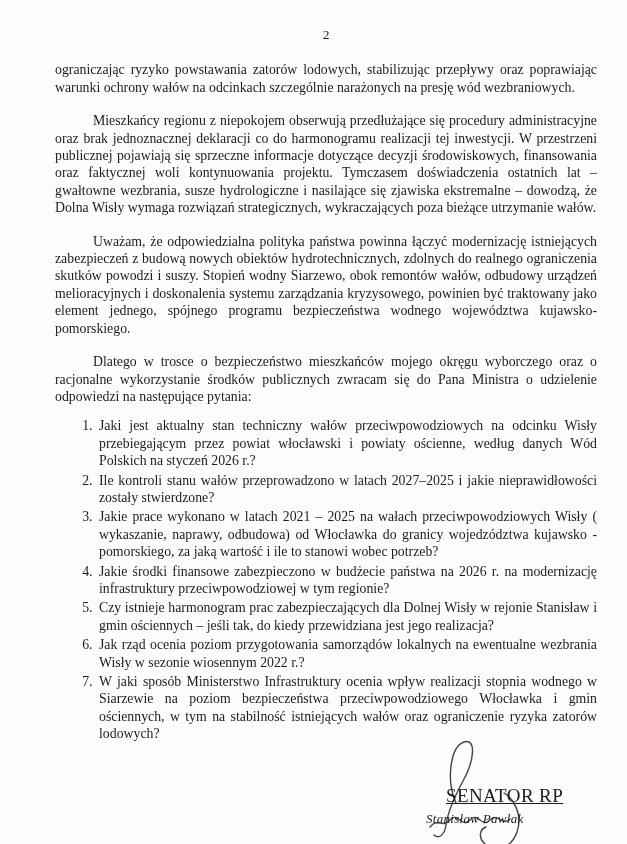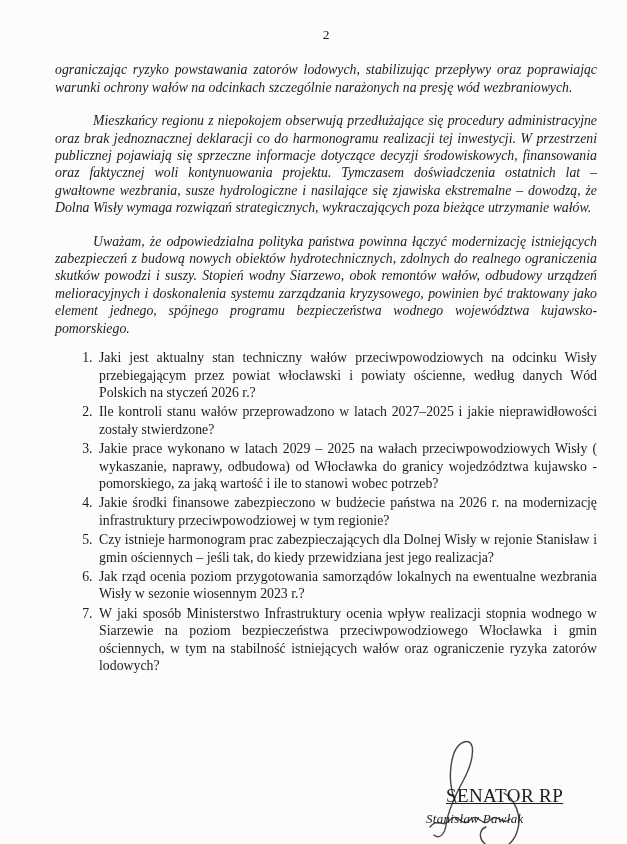--- a/index.html
+++ b/index.html
@@ -21,21 +21,20 @@
     line-height: 17.4px;
   }
   .page-number {
     text-align: center;
     margin-bottom: 18px;
     font-size: 13.5px;
   }
   .para {
     margin: 16px 0 12px 0;
     text-align: justify;
-    font-style: italic;
   }
   .para.indent {
     text-indent: 38px;
   }
   ol.questions {
     margin: 2px 0 0 0;
     padding-left: 41px;
   }
   ol.questions li {
     padding-left: 3px;
@@ -86,28 +85,29 @@
 </head>
 <body>
 
 <div class="page">
 
   <div class="page-number">2</div>
 
   <p class="para">ograniczając ryzyko powstawania zatorów lodowych, stabilizując przepływy oraz poprawiając warunki ochrony wałów na odcinkach szczególnie narażonych na presję wód wezbraniowych.</p>
   <p class="para indent">Mieszkańcy regionu z niepokojem obserwują przedłużające się procedury administracyjne oraz brak jednoznacznej deklaracji co do harmonogramu realizacji tej inwestycji. W przestrzeni publicznej pojawiają się sprzeczne informacje dotyczące decyzji środowiskowych, finansowania oraz faktycznej woli kontynuowania projektu. Tymczasem doświadczenia ostatnich lat – gwałtowne wezbrania, susze hydrologiczne i nasilające się zjawiska ekstremalne – dowodzą, że Dolna Wisły wymaga rozwiązań strategicznych, wykraczających poza bieżące utrzymanie wałów.</p>
   <p class="para indent">Uważam, że odpowiedzialna polityka państwa powinna łączyć modernizację istniejących zabezpieczeń z budową nowych obiektów hydrotechnicznych, zdolnych do realnego ograniczenia skutków powodzi i suszy. Stopień wodny Siarzewo, obok remontów wałów, odbudowy urządzeń melioracyjnych i doskonalenia systemu zarządzania kryzysowego, powinien być traktowany jako element jednego, spójnego programu bezpieczeństwa wodnego województwa kujawsko-pomorskiego.</p>
+  <p class="para indent">Dlatego w trosce o bezpieczeństwo mieszkańców mojego okręgu wyborczego oraz o racjonalne wykorzystanie środków publicznych zwracam się do Pana Ministra o udzielenie odpowiedzi na następujące pytania:</p>
 
   <ol class="questions">
     <li>Jaki jest aktualny stan techniczny wałów przeciwpowodziowych na odcinku Wisły przebiegającym przez powiat włocławski i powiaty ościenne, według danych Wód Polskich na styczeń 2026 r.?</li>
     <li>Ile kontroli stanu wałów przeprowadzono w latach 2027–2025 i jakie nieprawidłowości zostały stwierdzone?</li>
-    <li>Jakie prace wykonano w latach 2029 – 2025 na wałach przeciwpowodziowych Wisły ( wykaszanie, naprawy, odbudowa) od Włocławka do granicy wojedzództwa kujawsko - pomorskiego, za jaką wartość i ile to stanowi wobec potrzeb?</li>
+    <li>Jakie prace wykonano w latach 2021 – 2025 na wałach przeciwpowodziowych Wisły ( wykaszanie, naprawy, odbudowa) od Włocławka do granicy wojedzództwa kujawsko - pomorskiego, za jaką wartość i ile to stanowi wobec potrzeb?</li>
     <li>Jakie środki finansowe zabezpieczono w budżecie państwa na 2026 r. na modernizację infrastruktury przeciwpowodziowej w tym regionie?</li>
     <li>Czy istnieje harmonogram prac zabezpieczających dla Dolnej Wisły w rejonie Stanisław i gmin ościennych – jeśli tak, do kiedy przewidziana jest jego realizacja?</li>
-    <li>Jak rząd ocenia poziom przygotowania samorządów lokalnych na ewentualne wezbrania Wisły w sezonie wiosennym 2023 r.?</li>
+    <li>Jak rząd ocenia poziom przygotowania samorządów lokalnych na ewentualne wezbrania Wisły w sezonie wiosennym 2022 r.?</li>
     <li>W jaki sposób Ministerstwo Infrastruktury ocenia wpływ realizacji stopnia wodnego w Siarzewie na poziom bezpieczeństwa przeciwpowodziowego Włocławka i gmin ościennych, w tym na stabilność istniejących wałów oraz ograniczenie ryzyka zatorów lodowych?</li>
   </ol>
 
 
   <div class="sig-block">
 
     <svg class="scrawl" viewBox="0 0 152 110" xmlns="http://www.w3.org/2000/svg">
       <g fill="none" stroke="#2b2b2b" stroke-width="1.4" stroke-linecap="round" opacity="0.88">
         <path d="M44,66 C34,44 38,10 52,5 C64,1 63,22 51,44 C44,57 36,74 34,88 C33,96 28,103 22,98"></path>
         <path d="M18,90 C26,80 30,92 38,83 C46,74 50,92 58,83 C66,74 70,92 78,83 C86,75 90,90 98,82"></path>

